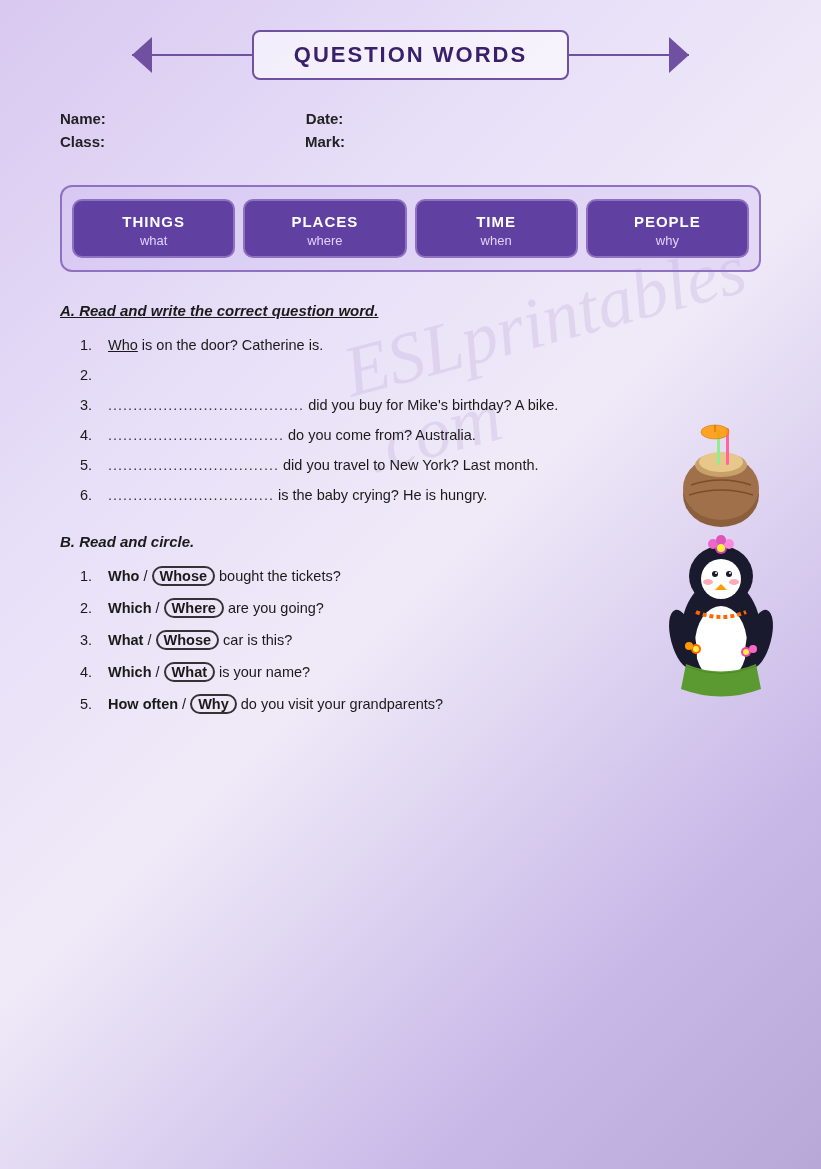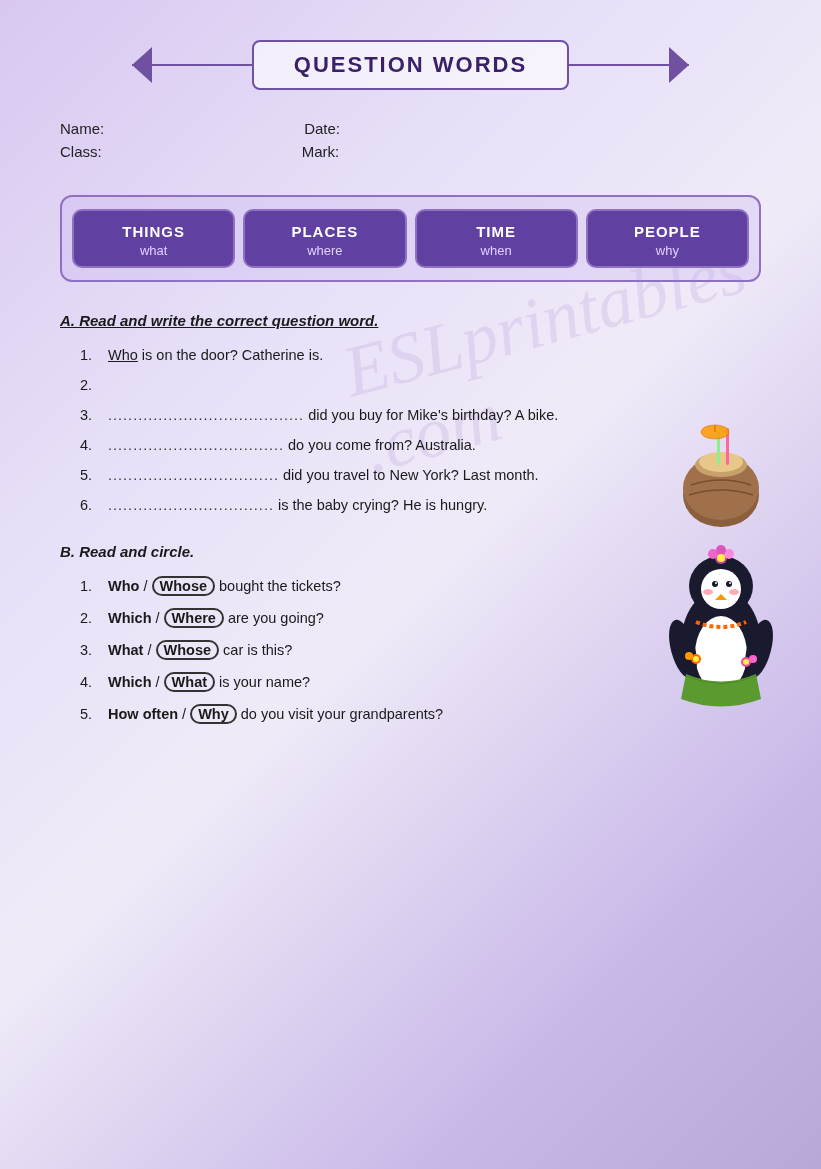--- a/index.html
+++ b/index.html
@@ -32,21 +32,20 @@
       z-index: 1;
       padding: 30px 60px 40px 60px;
     }
 
     
     .title-banner {
       display: flex;
       align-items: center;
       justify-content: center;
       margin-bottom: 30px;
-      margin-top: 10px;
     }
     .banner-left, .banner-right {
       width: 120px;
       height: 40px;
       position: relative;
     }
     .banner-left::before {
       content: '';
       position: absolute;
       top: 50%;
@@ -99,21 +98,21 @@
 
     
     .info-row {
       display: flex;
       gap: 200px;
       margin-bottom: 6px;
       font-size: 15px;
       font-weight: bold;
       color: #222;
     }
-    .info-row span { font-weight: normal; }
+    .info-row span { font-weight: bold; }
 
     
     .categories {
       display: flex;
       gap: 8px;
       margin: 35px 0 30px 0;
       background: rgba(200,180,240,0.3);
       border-radius: 12px;
       padding: 12px 10px;
       border: 2px solid #9070c0;

